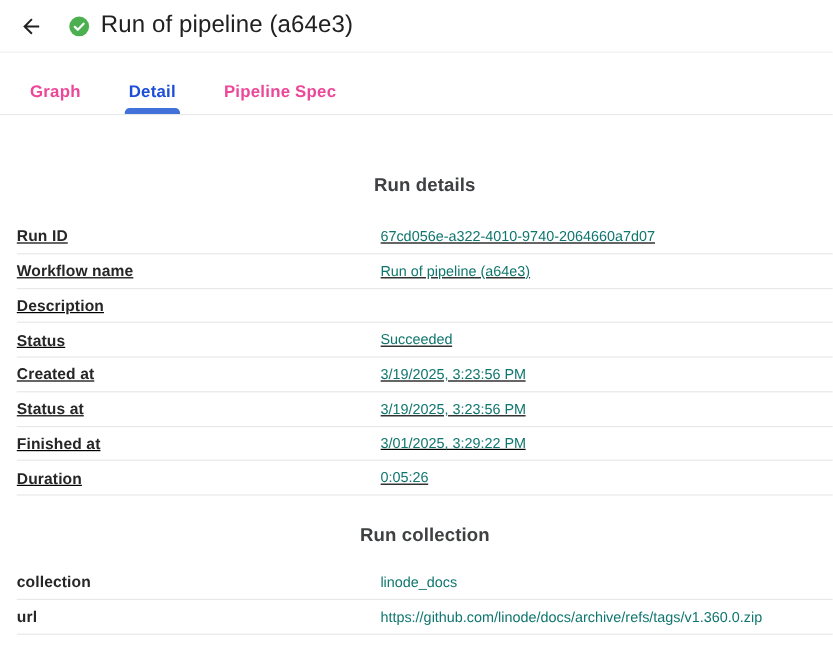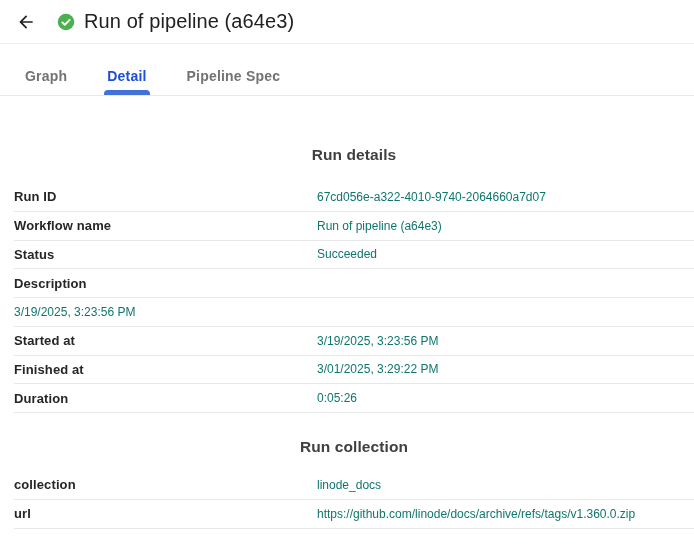--- a/index.html
+++ b/index.html
@@ -53,21 +53,21 @@
     height: 52px;
     padding-left: 5px;
     border-bottom: 1px solid #e9e9e9;
   }
   .tab {
     position: relative;
     padding: 0 20px 11px 20px;
     font-size: 14px;
     font-weight: 700;
     letter-spacing: 0.2px;
-    color: #737373;
+    color: #ec4899;
     cursor: pointer;
     user-select: none;
   }
   .tab.active { color: #1d4ed8; }
   .tab .indicator {
     position: absolute;
     left: 17px;
     right: 17px;
     bottom: 0;
     height: 5px;
@@ -79,21 +79,21 @@
   .content { padding-left: 14px; }
   .section-heading {
     font-size: 15.5px;
     font-weight: 700;
     color: #3f4042;
     margin: 0;
     letter-spacing: 0.1px;
     text-align: center;
   }
   .heading-details { margin-top: 50px; }
-  .table-details  { margin-top: 19px; }
+  .table-details  { margin-top: 19px; text-decoration: underline; }
   .heading-params { margin-top: 25px; }
   .table-params   { margin-top: 15px; }
 
   .kv-table { width: 100%; }
   .row {
     display: flex;
     align-items: center;
     height: 28.75px;
     border-bottom: 1px solid #e8e8e8;
   }
@@ -150,32 +150,33 @@
   <div class="kv-table table-details">
     <div class="row">
       <span class="row-label">Run ID</span>
       <span class="row-value">67cd056e-a322-4010-9740-2064660a7d07</span>
     </div>
     <div class="row">
       <span class="row-label">Workflow name</span>
       <span class="row-value">Run of pipeline (a64e3)</span>
     </div>
     <div class="row">
+      <span class="row-label">Description</span>
+      <span class="row-value"></span>
+    </div>
+    <div class="row">
       <span class="row-label">Status</span>
       <span class="row-value">Succeeded</span>
     </div>
     <div class="row">
-      <span class="row-label">Description</span>
-      <span class="row-value"></span>
-    </div>
-    <div class="row">
+      <span class="row-label">Created at</span>
       <span class="row-value">3/19/2025, 3:23:56 PM</span>
     </div>
     <div class="row">
-      <span class="row-label">Started at</span>
+      <span class="row-label">Status at</span>
       <span class="row-value">3/19/2025, 3:23:56 PM</span>
     </div>
     <div class="row">
       <span class="row-label">Finished at</span>
       <span class="row-value">3/01/2025, 3:29:22 PM</span>
     </div>
     <div class="row">
       <span class="row-label">Duration</span>
       <span class="row-value">0:05:26</span>
     </div>

